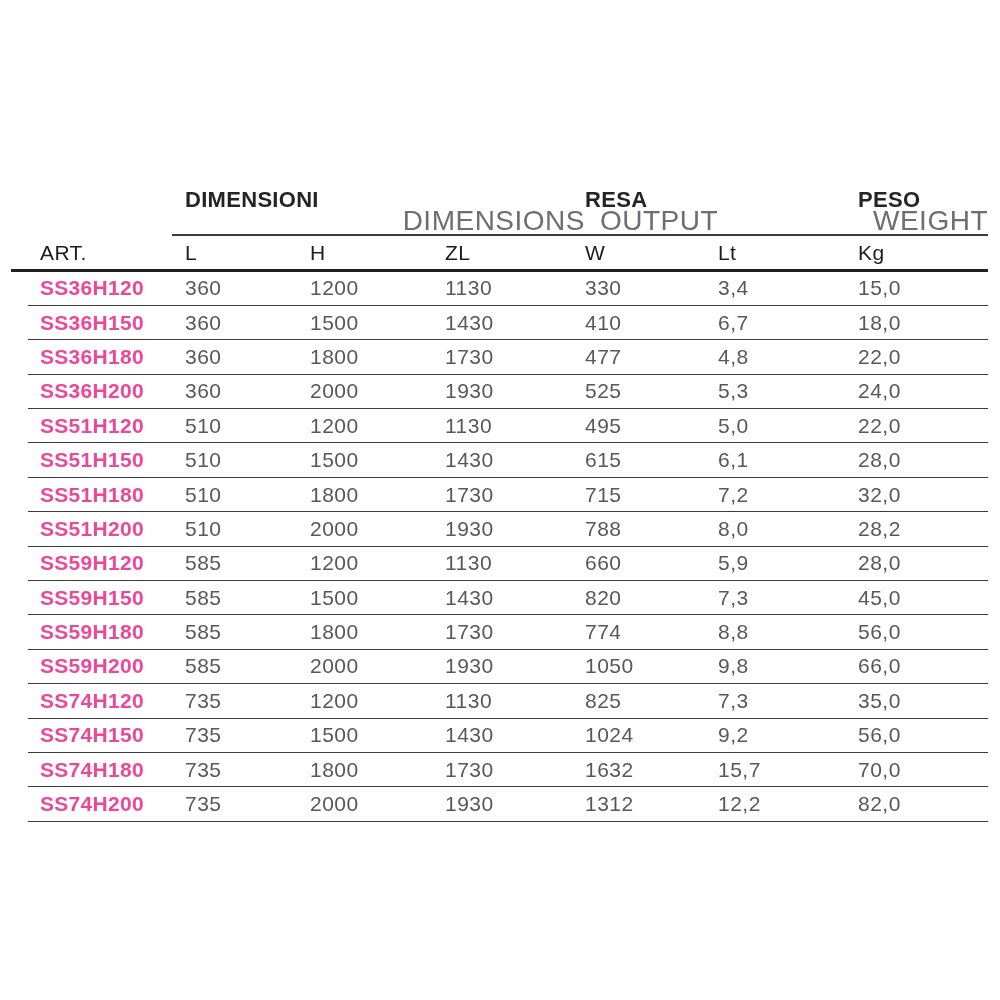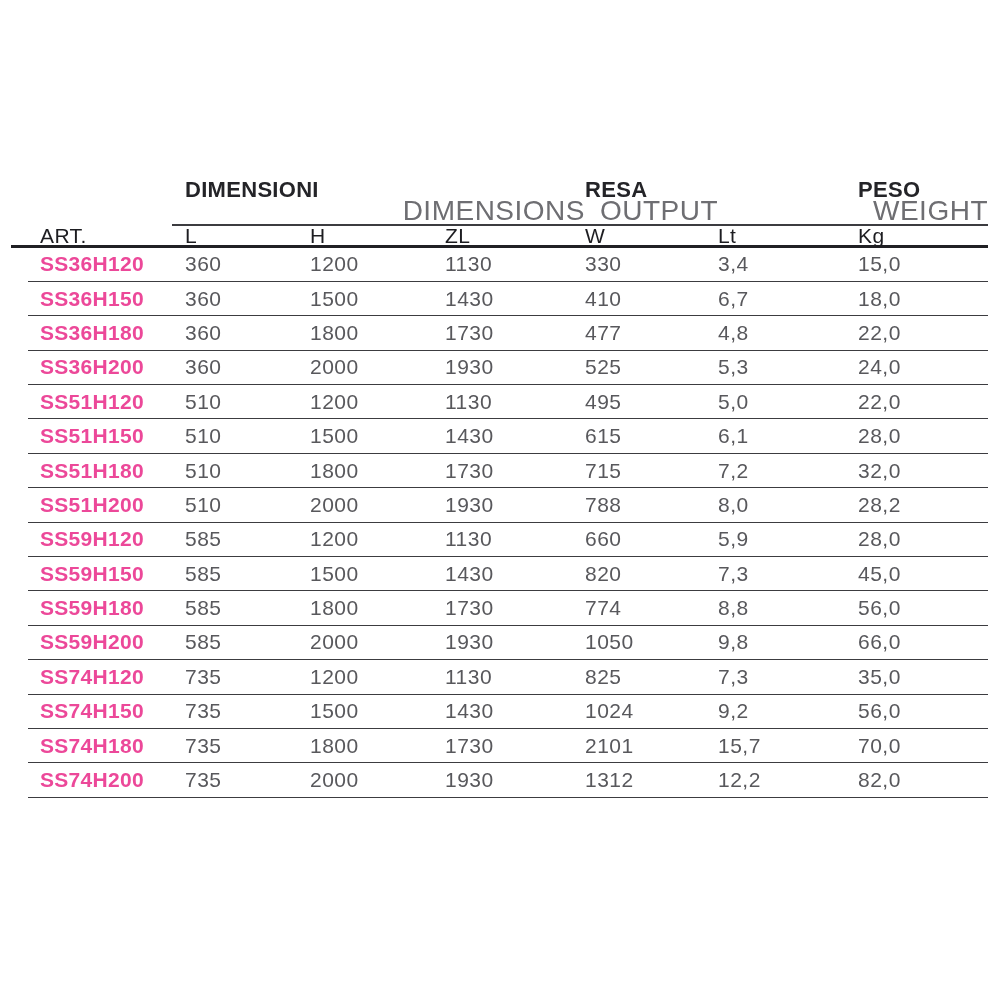--- a/index.html
+++ b/index.html
@@ -24,20 +24,21 @@
     top: 179px;
     width: 960px;
   }
   .grid7 {
     display: grid;
     grid-template-columns: 157px 125px 135px 140px 133px 140px 130px;
   }
   
   .group-row {
     height: 42px;
+    margin-top: 10px;
   }
   .gcell-dims  { grid-column: 2 / span 3; }
   .gcell-resa  { grid-column: 5; }
   .gcell-cap   { grid-column: 6; }
   .gcell-peso  { grid-column: 7; }
   .g-it {
     font-size: 22px;
     font-weight: 700;
     color: #242428;
     line-height: 21px;
@@ -54,21 +55,21 @@
     text-align: right;
   }
   .group-underline {
     height: 2px;
     background: #3c3c40;
     margin-left: 144px;
     margin-top: 3px;
   }
   
   .subheader-row {
-    height: 19px;
+    height: 33px;
     align-items: center;
     font-size: 21px;
     font-weight: 400;
     color: #1d1d21;
     letter-spacing: 0.4px;
   }
   .subheader-row .cell:first-child { padding-left: 12px; }
   .thick-line {
     height: 2.5px;
     background: #202024;
@@ -272,21 +273,21 @@
     <div class="cell cell-val">1024</div>
     <div class="cell cell-val">9,2</div>
     <div class="cell cell-val">56,0</div>
   </div>
 
   <div class="data-row grid7">
     <div class="cell cell-art">SS74H180</div>
     <div class="cell cell-val">735</div>
     <div class="cell cell-val">1800</div>
     <div class="cell cell-val">1730</div>
-    <div class="cell cell-val">2101</div>
+    <div class="cell cell-val">1632</div>
     <div class="cell cell-val">15,7</div>
     <div class="cell cell-val">70,0</div>
   </div>
 
   <div class="data-row grid7">
     <div class="cell cell-art">SS74H200</div>
     <div class="cell cell-val">735</div>
     <div class="cell cell-val">2000</div>
     <div class="cell cell-val">1930</div>
     <div class="cell cell-val">1312</div>

